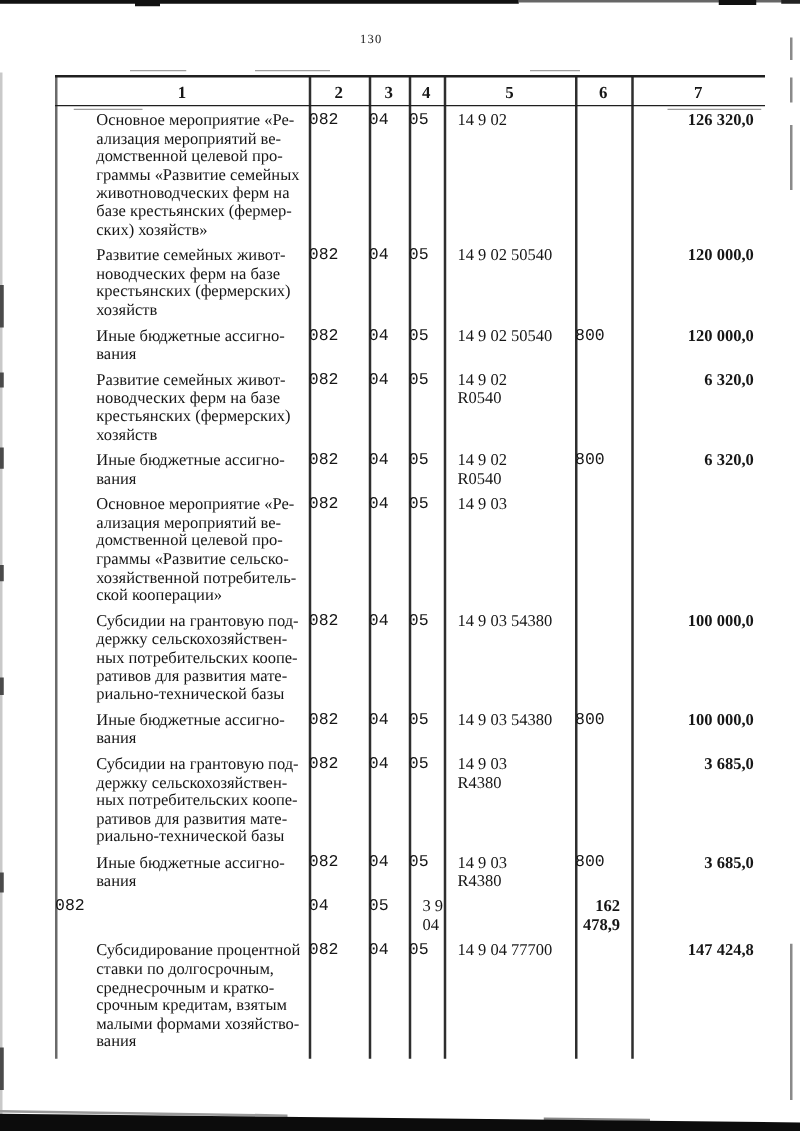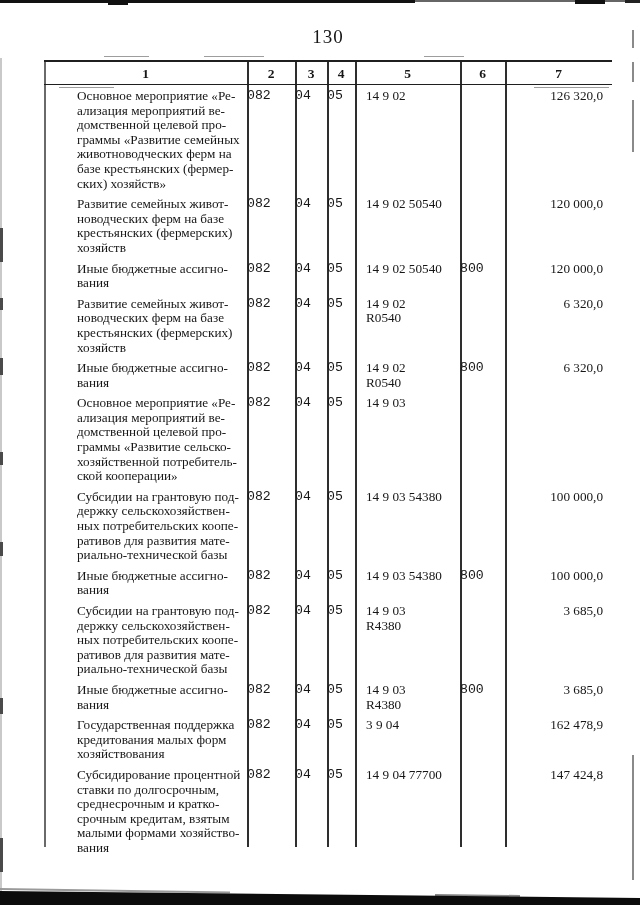--- a/index.html
+++ b/index.html
@@ -7,41 +7,41 @@
     width:640px;height:905px;position:relative;background:#ffffff;
     font-family:"Liberation Serif", serif;color:#161616;overflow:hidden;
   }
   
   .art{position:absolute;background:#111;}
   .edge-left{position:absolute;left:0;top:58px;width:2px;height:847px;background:#c9c9c9;}
   .ldash{position:absolute;left:0;width:3px;background:#4a4a4a;}
   .rdash{position:absolute;left:632px;width:2px;background:#8a8a8a;}
   
   .pagenum{
-    position:absolute;top:26px;left:288px;width:80px;text-align:center;
-    font-size:19px;letter-spacing:1px;
+    position:absolute;top:26px;left:288px;width:80px;
+    font-size:10px;letter-spacing:1px;
   }
   
   .table{position:absolute;left:44px;top:60px;width:568px;height:787px;}
   .vline{position:absolute;top:0;width:1.6px;height:787px;background:#2e2e2e;}
   .vline.outer{background:#6a6a6a;}
   .thead{
     position:absolute;top:0;left:0;width:568px;height:25px;
     display:grid;grid-template-columns:203px 48px 32px 28px 105px 45px 107px;
     align-items:center;border-top:2px solid #1f1f1f;border-bottom:1.6px solid #1f1f1f;
     box-sizing:border-box;
   }
   .th{text-align:center;font-weight:bold;font-size:13.5px;line-height:13px;}
   .tbody{position:absolute;top:25px;left:0;width:568px;padding-top:4px;}
   .tr{display:grid;grid-template-columns:203px 48px 32px 28px 105px 45px 107px;margin-bottom:6px;}
   .td{font-size:13.2px;line-height:14.6px;}
   .c1{padding-left:13px;white-space:pre-line;margin-left:20px;}
   .c2,.c3,.c4,.c6{text-align:left;font-family:Liberation Mono, monospace;}
   .c5{padding-left:11px;white-space:pre-line;}
-  .c7{text-align:right;padding-right:9px;}
+  .c7{text-align:right;padding-right:9px;font-weight:bold;}
   
   .hdash{position:absolute;height:1px;background:#9d9d9d;}
   .bottombar{position:absolute;left:0;top:885px;width:640px;height:20px;}
 </style>
 </head>
 <body>
 
 <div class="art" style="left:0;top:0;width:415px;height:2.5px;"></div>
 <div class="art" style="left:415px;top:0;width:225px;height:1.5px;background:#666;"></div>
 <div class="art" style="left:108px;top:0;width:20px;height:5px;"></div>
@@ -218,23 +218,20 @@
         <div class="td c2">082</div>
         <div class="td c3">04</div>
         <div class="td c4">05</div>
         <div class="td c5">14 9 03
 R4380</div>
         <div class="td c6">800</div>
         <div class="td c7">3 685,0</div>
       </div>
 
       <div class="tr">
-        <div class="td c1">Государственная поддержка
-кредитования малых форм
-хозяйствования</div>
         <div class="td c2">082</div>
         <div class="td c3">04</div>
         <div class="td c4">05</div>
         <div class="td c5">3 9 04</div>
         <div class="td c6"></div>
         <div class="td c7">162 478,9</div>
       </div>
 
       <div class="tr">
         <div class="td c1">Субсидирование процентной

